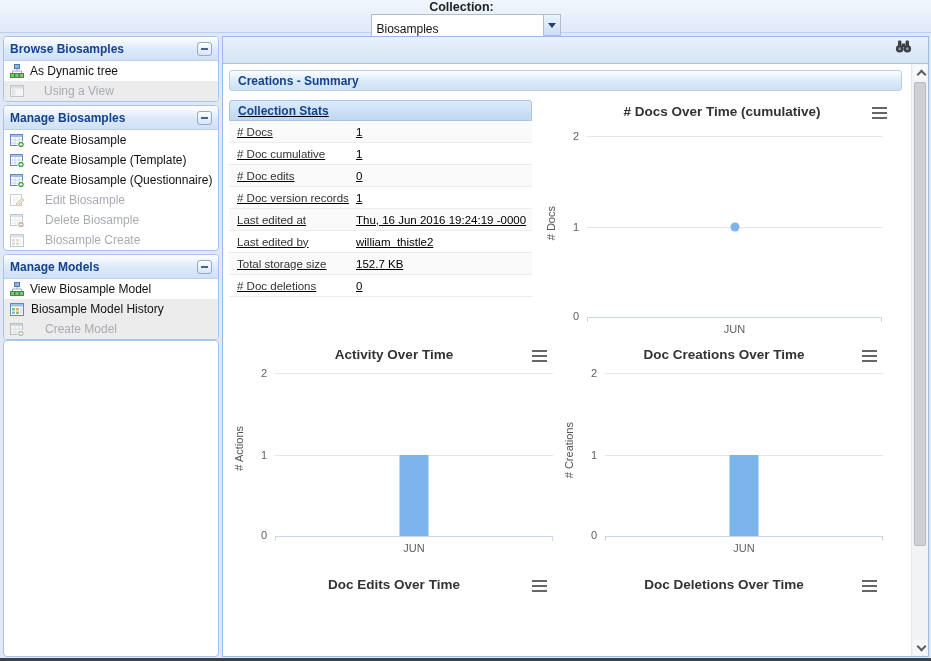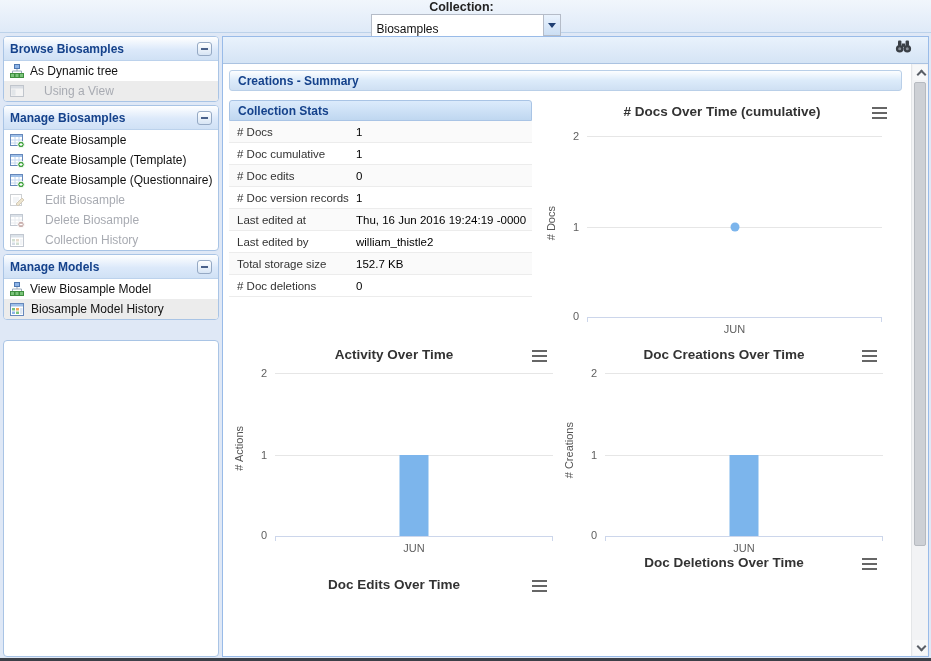--- a/index.html
+++ b/index.html
@@ -48,21 +48,21 @@
   .search-combo input{width:206px;height:21px;box-sizing:border-box;border:1px solid #b5bcc8;border-right:none;
     font-size:12px;padding:2px 5px;color:#444;font-family:"Liberation Sans",sans-serif;outline:none;}
   .search-combo input::placeholder{color:#9aa0a8;}
   .search-combo .trigger{height:21px;}
   .content{position:absolute;top:27px;left:0;right:0;bottom:0;background:#fff;overflow:hidden;}
   
   .summary-bar{position:absolute;left:6px;right:26px;top:6px;height:21px;box-sizing:border-box;
     border:1px solid #b9cfe8;border-radius:3px;background:linear-gradient(#fdfeff,#dcebfa 50%,#cfe0f3);
     display:flex;align-items:center;padding:0 8px;font-weight:bold;font-size:12px;color:#15428b;}
   
-  .stats{position:absolute;left:6px;top:36px;width:303px;}
+  .stats{position:absolute;left:6px;top:36px;width:303px;text-decoration:underline;}
   .stats-head{height:21px;box-sizing:border-box;border:1px solid #a9c4e5;border-radius:3px 3px 0 0;
     background:linear-gradient(#dcebfc,#bfd7f0);display:flex;align-items:center;padding:0 8px;
     font-weight:bold;font-size:12px;color:#15428b;}
   .srow{display:flex;align-items:center;height:21px;border-bottom:1px solid #ececec;font-size:11.5px;padding:0 0 0 8px;}
   .srow:nth-child(odd){background:#fafafa;}
   .sl{width:119px;color:#333;flex:none;}
   .sv{color:#000;}
   
   .chart{position:absolute;}
   .chart-title{position:absolute;left:0;right:0;text-align:center;font-weight:bold;font-size:13.5px;color:#333;}
@@ -86,21 +86,21 @@
   .chart1 .plot{left:46px;right:21px;top:42px;bottom:28px;}
   .chart1 .ylabel{left:4px;top:112px;}
   .chart2{left:6px;top:282px;width:330px;height:212px;}
   .chart3{left:336px;top:282px;width:330px;height:212px;}
   .chart2 .chart-title,.chart3 .chart-title{top:1px;}
   .chart2 .chart-menu,.chart3 .chart-menu{right:12px;top:4px;}
   .chart2 .plot,.chart3 .plot{left:46px;right:6px;top:27px;bottom:21px;}
   .chart2 .ylabel{left:4px;top:80px;}
   .chart3 .ylabel{left:4px;top:76px;}
   .chart4{left:6px;top:501px;width:330px;height:92px;}
-  .chart5{left:336px;top:479px;width:330px;height:92px;}
+  .chart5{left:336px;top:501px;width:330px;height:92px;}
   .chart4 .chart-title,.chart5 .chart-title{top:12px;}
   .chart4 .chart-menu,.chart5 .chart-menu{right:12px;top:15px;}
   
   .vscroll{position:absolute;top:0;right:0;bottom:0;width:16px;background:#f2f3f5;border-left:1px solid #e4e6e8;}
   .sb-btn{position:absolute;left:1px;right:1px;height:15px;background:#f7f8f9;cursor:pointer;}
   .sb-up{top:1px;}.sb-down{bottom:1px;}
   .sb-btn i{position:absolute;left:5px;width:5px;height:5px;border-left:2px solid #5a5f66;border-top:2px solid #5a5f66;}
   .sb-up i{top:6px;transform:rotate(45deg);}
   .sb-down i{top:3px;transform:rotate(225deg);}
   .sb-thumb{position:absolute;left:2px;right:2px;top:18px;height:462px;background:#cdd0d5;border:1px solid #b6bac0;border-radius:2px;cursor:pointer;}
@@ -245,21 +245,21 @@
     <div class="item disabled">
       <svg width="15" height="15" viewBox="0 0 15 15">
         <rect x="0.5" y="1.5" width="13" height="12" fill="#fff" stroke="#6688bb"></rect>
         <rect x="1" y="2" width="12" height="2.5" fill="#9fc0e8"></rect>
         <rect x="2" y="6" width="3" height="2.5" fill="#7cc47c"></rect>
         <rect x="6" y="6" width="3" height="2.5" fill="#f0a95c"></rect>
         <rect x="2" y="9.5" width="3" height="2.5" fill="#8db4e8"></rect>
         <rect x="6" y="9.5" width="3" height="2.5" fill="#7cc47c"></rect>
         <rect x="10" y="6" width="2.5" height="6" fill="#dce6f2"></rect>
       </svg>
-      <span>Collection History</span>
+      <span>Biosample Create</span>
     </div>
   </div>
 
   <div class="section">
     <div class="sec-head">
       <span class="sec-title">Manage Models</span>
       <span class="collapse-btn"></span>
     </div>
     <div class="item">
       <svg width="14" height="14" viewBox="0 0 14 14">
@@ -275,20 +275,30 @@
       <svg width="15" height="15" viewBox="0 0 15 15">
         <rect x="0.5" y="1.5" width="13" height="12" fill="#fff" stroke="#6688bb"></rect>
         <rect x="1" y="2" width="12" height="2.5" fill="#9fc0e8"></rect>
         <rect x="2" y="6" width="3" height="2.5" fill="#7cc47c"></rect>
         <rect x="6" y="6" width="3" height="2.5" fill="#f0a95c"></rect>
         <rect x="2" y="9.5" width="3" height="2.5" fill="#8db4e8"></rect>
         <rect x="6" y="9.5" width="3" height="2.5" fill="#7cc47c"></rect>
         <rect x="10" y="6" width="2.5" height="6" fill="#dce6f2"></rect>
       </svg>
       <span>Biosample Model History</span>
+    </div>
+    <div class="item disabled shaded">
+      <svg width="15" height="15" viewBox="0 0 15 15">
+        <rect x="0.5" y="1.5" width="12" height="11" fill="#fff" stroke="#6688bb"></rect>
+        <rect x="1" y="2" width="11" height="2" fill="#9fc0e8"></rect>
+        <path d="M1 7h11M1 10h11M5 4v8M9 4v8" stroke="#c3d6ee"></path>
+        <circle cx="11" cy="11.5" r="3.3" fill="#41a33f" stroke="#fff"></circle>
+        <path d="M11 9.9v3.2M9.4 11.5h3.2" stroke="#fff" stroke-width="1.2"></path>
+      </svg>
+      <span>Create Model</span>
     </div>
   </div>
 
   <div class="sidebar-rest"></div>
 </div>
 
 <div class="main">
   <div class="panel-toolbar">
     <div class="search-area">
       <svg width="17" height="15" viewBox="0 0 17 15">

